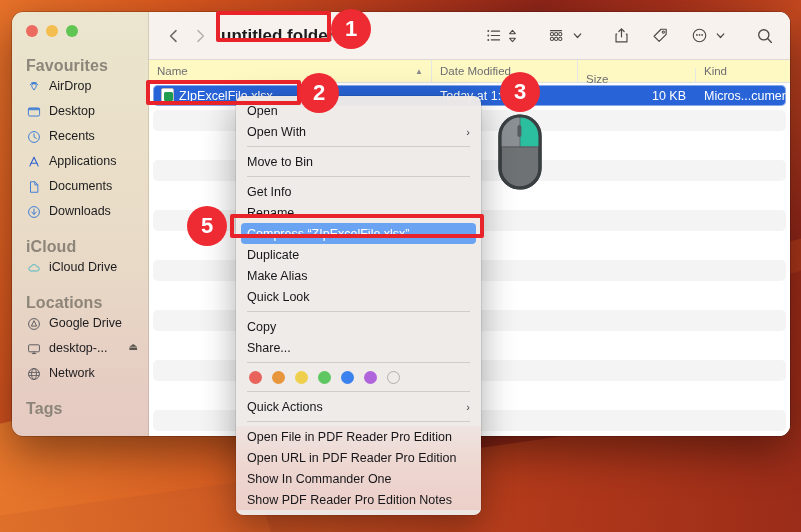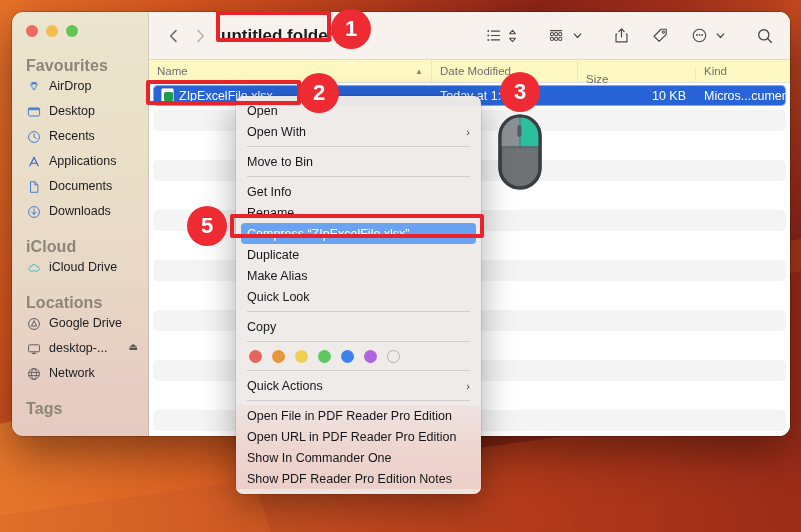--- a/index.html
+++ b/index.html
@@ -576,20 +576,23 @@
       <span>Make Alias</span>
     </div>
     <div class="mi">
       <span>Quick Look</span>
     </div>
     <div class="m-sep"></div>
 
     <div class="mi">
       <span>Copy</span>
     </div>
+    <div class="mi">
+      <span>Share...</span>
+    </div>
     <div class="m-sep"></div>
 
     <div class="tag-row">
       <span class="tag-dot" style="background:#e8635c"></span>
       <span class="tag-dot" style="background:#e8963c"></span>
       <span class="tag-dot" style="background:#efd04e"></span>
       <span class="tag-dot" style="background:#5fc762"></span>
       <span class="tag-dot" style="background:#3b82ef"></span>
       <span class="tag-dot" style="background:#b064dc"></span>
       <span class="tag-dot none"></span>

